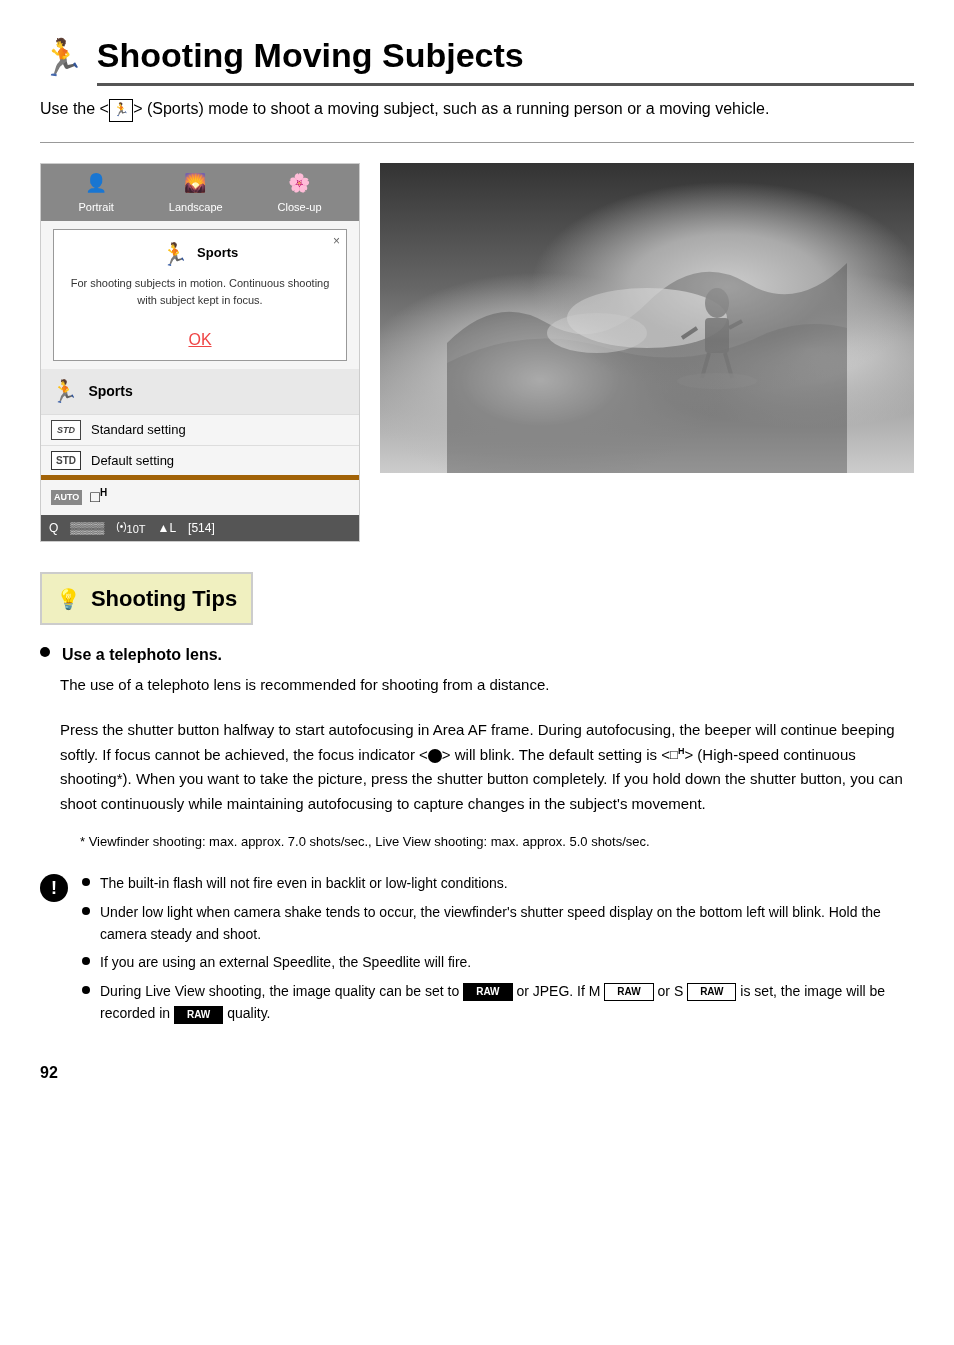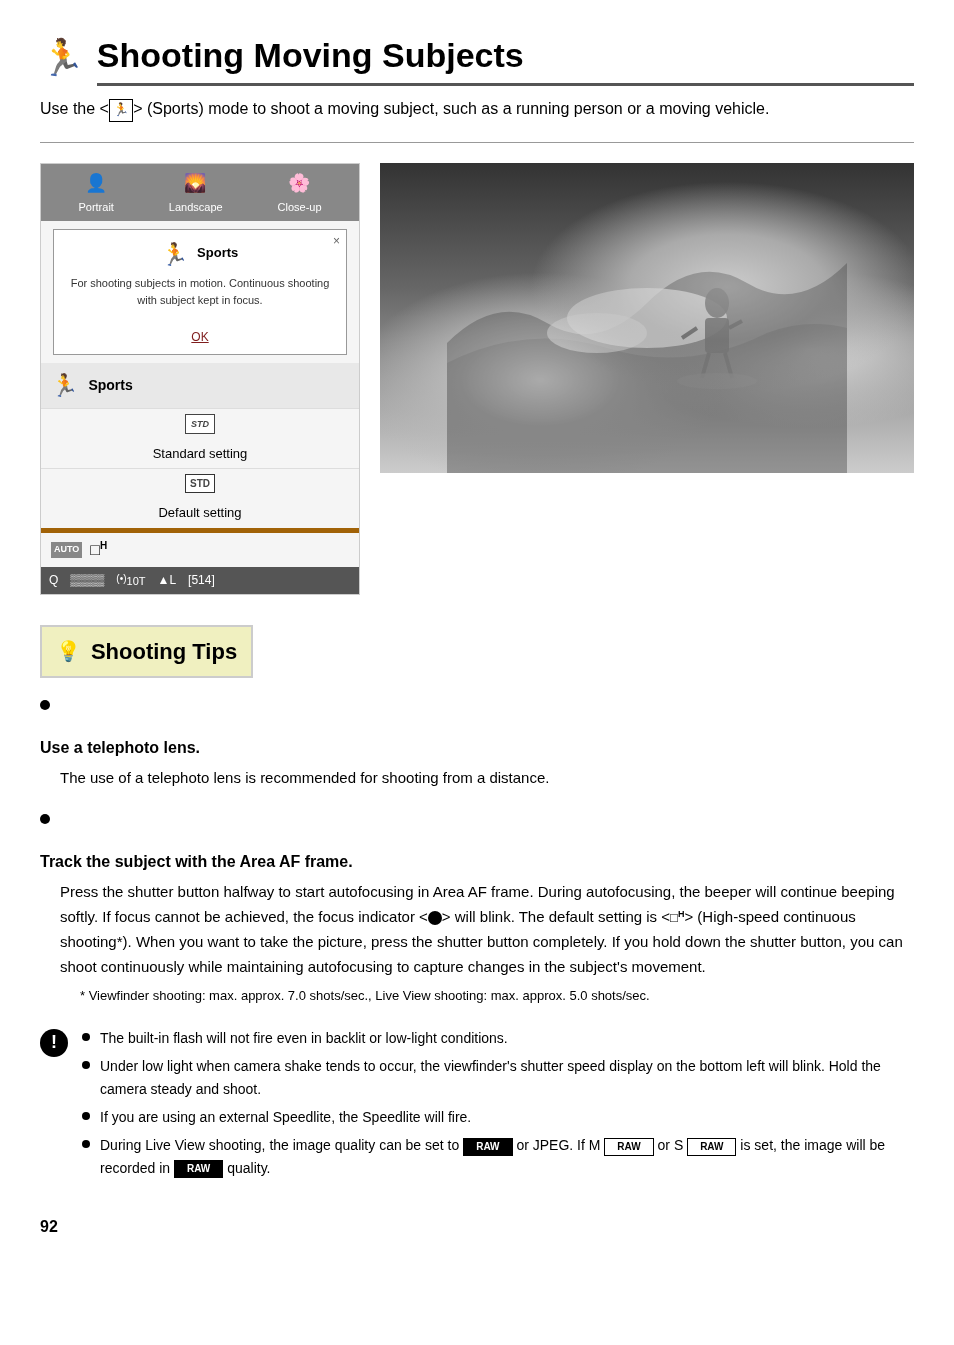--- a/index.html
+++ b/index.html
@@ -101,22 +101,22 @@
       font-weight: bold;
       font-size: 13px;
       margin-bottom: 4px;
     }
     .tooltip-desc {
       font-size: 11px;
       color: #333;
       margin-bottom: 20px;
     }
     .tooltip-ok {
-      font-size: 12px;
-      color: #7f1d1d;
+      font-size: 16px;
+      color: #ef4444;
       text-decoration: underline;
       cursor: pointer;
     }
 
     
     .sports-row {
       display: flex;
       align-items: center;
       padding: 6px 10px;
       background: #e8e8e8;
@@ -129,21 +129,20 @@
     }
 
     
     .setting-row {
       display: flex;
       align-items: center;
       padding: 5px 10px;
       border-top: 1px solid #ddd;
       font-size: 13px;
       gap: 10px;
-      flex-direction: column;
     }
     .setting-badge {
       border: 1px solid #444;
       font-size: 10px;
       padding: 1px 3px;
       color: #444;
       font-weight: bold;
       min-width: 30px;
       text-align: center;
       display: inline-block;
@@ -235,39 +234,38 @@
     
     .tip-item {
       margin-bottom: 20px;
     }
     .tip-title {
       font-size: 16px;
       font-weight: bold;
       margin-bottom: 6px;
       display: flex;
       align-items: flex-start;
-      gap: 26px;
-      flex-direction: column;
+      gap: 12px;
     }
     .bullet-dot {
       width: 10px;
       height: 10px;
       background: #000;
       border-radius: 50%;
       margin-top: 4px;
       flex-shrink: 0;
     }
     .tip-body {
       font-size: 15px;
       line-height: 1.65;
       padding-left: 20px;
     }
     .tip-note {
       font-size: 13px;
-      margin-top: 6px;
+      margin-top: 14px;
       padding-left: 20px;
     }
     .circle-icon {
       display: inline-block;
       width: 14px;
       height: 14px;
       background: #000;
       border-radius: 50%;
       vertical-align: middle;
     }
@@ -442,24 +440,20 @@
 
 <div class="tip-item">
   <div class="tip-title">
     <div class="bullet-dot"></div>
     <strong>Use a telephoto lens.</strong>
   </div>
   <div class="tip-body">The use of a telephoto lens is recommended for shooting from a distance.</div>
 </div>
 
 <div class="tip-item">
-  <div class="tip-title">
-    <div class="bullet-dot"></div>
-    <strong>Track the subject with the Area AF frame.</strong>
-  </div>
   <div class="tip-body">
     Press the shutter button halfway to start autofocusing in Area AF frame. During autofocusing, the beeper will continue beeping softly. If focus cannot be achieved, the focus indicator &lt;<span class="circle-icon"></span>&gt; will blink. The default setting is &lt;<span style="display:inline-block;font-weight:bold;font-size:13px;">□<sup style="font-size:9px;">H</sup></span>&gt; (High-speed continuous shooting*). When you want to take the picture, press the shutter button completely. If you hold down the shutter button, you can shoot continuously while maintaining autofocusing to capture changes in the subject's movement.
     <div class="tip-note">* Viewfinder shooting: max. approx. 7.0 shots/sec., Live View shooting: max. approx. 5.0 shots/sec.</div>
   </div>
 </div>
 
 <div class="warning-section">
   <div class="warning-icon-col">
     <div class="warning-icon-circle">!</div>
   </div>

